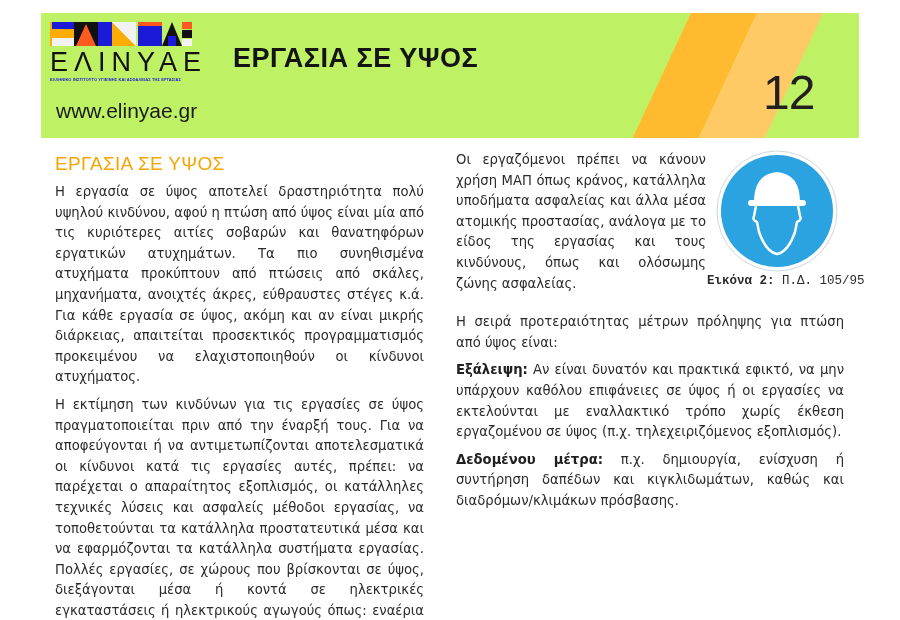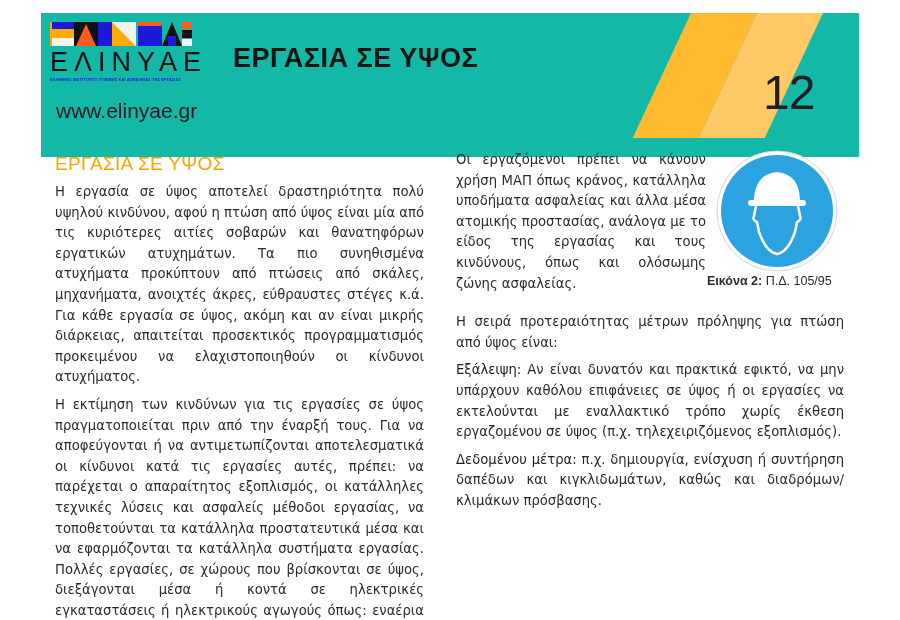--- a/index.html
+++ b/index.html
@@ -4,22 +4,22 @@
 <style>
   html, body { margin: 0; padding: 0; }
   body {
     width: 900px; height: 620px; overflow: hidden;
     background: #ffffff;
     font-family: "DejaVu Sans", "Liberation Sans", sans-serif;
     color: #2a2a2a;
     position: relative;
   }
   .header {
-    position: absolute; left: 41px; top: 13px; width: 818px; height: 144px;
-    background: #14b8a6; overflow: hidden;
+    position: absolute; left: 41px; top: 13px; width: 818px; height: 125px;
+    background: #bef264; overflow: hidden;
   }
   .stripe {
     position: absolute; top: 0; height: 125px;
     transform: skewX(-25deg); transform-origin: top left;
   }
   .stripe.s1 { left: 650px; width: 66px; background: #FFBA30; }
   .stripe.s2 { left: 716px; width: 66px; background: #FFCA66; }
   .logo { position: absolute; left: 9px; top: 9px; width: 150px; }
   .logo-mark { display: flex; gap: 0; height: 24px; width: 142px; }
   .logo-word {
@@ -55,23 +55,23 @@
   .col-right { left: 456px; top: 150px; width: 388px; }
   .section-title {
     font-family: "Liberation Sans", sans-serif; color: #F5A500;
     font-size: 19px; line-height: 24px; margin: 2px 0 6px 0; letter-spacing: 0.3px;
   }
   .wrap-text { width: 250px; }
   .figure {
     position: absolute; left: 707px; top: 150px; width: 150px;
   }
   .sign-svg { display: block; margin-left: 9px; }
-  .caption { font-size: 12.5px; font-family: Liberation Sans, sans-serif; color: #2b2b2b; margin-top: 2px; white-space: nowrap; }
+  .caption { font-size: 12.5px; font-family: Liberation Mono, monospace; color: #2b2b2b; margin-top: 2px; white-space: nowrap; }
   .caption b { font-weight: 700; }
-  b.term { font-weight: 400; color: #1f1f1f; }
+  b.term { font-weight: 700; color: #1f1f1f; }
 </style>
 </head>
 <body>
 
 <div class="header">
   <div class="stripe s1"></div>
   <div class="stripe s2"></div>
 
   <div class="logo">
     <div class="logo-mark">

